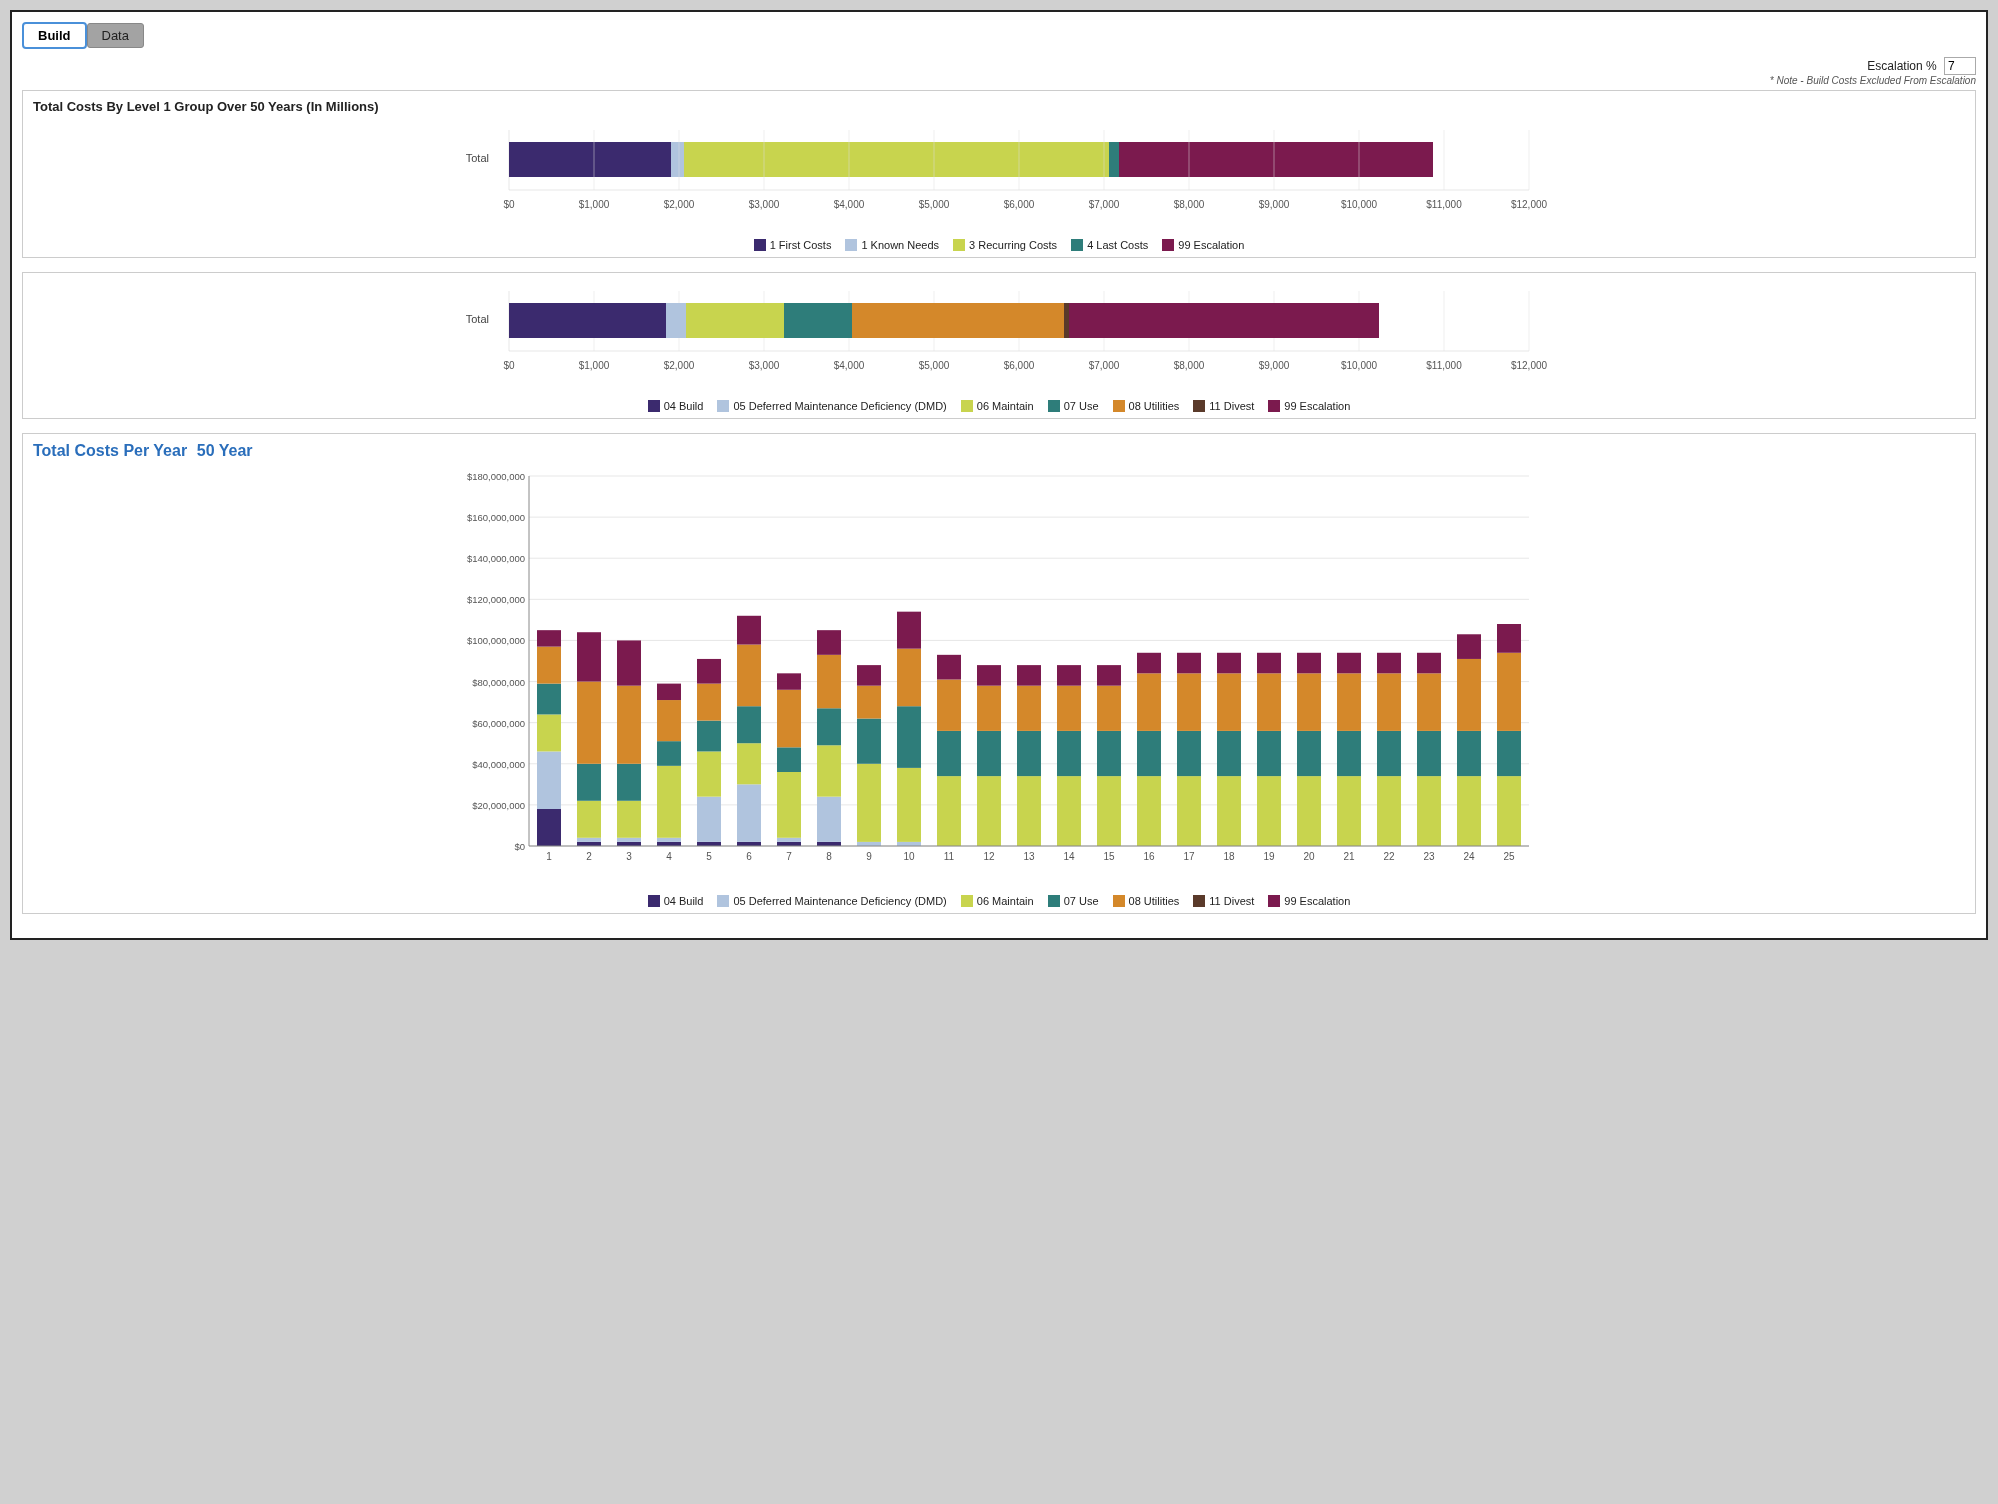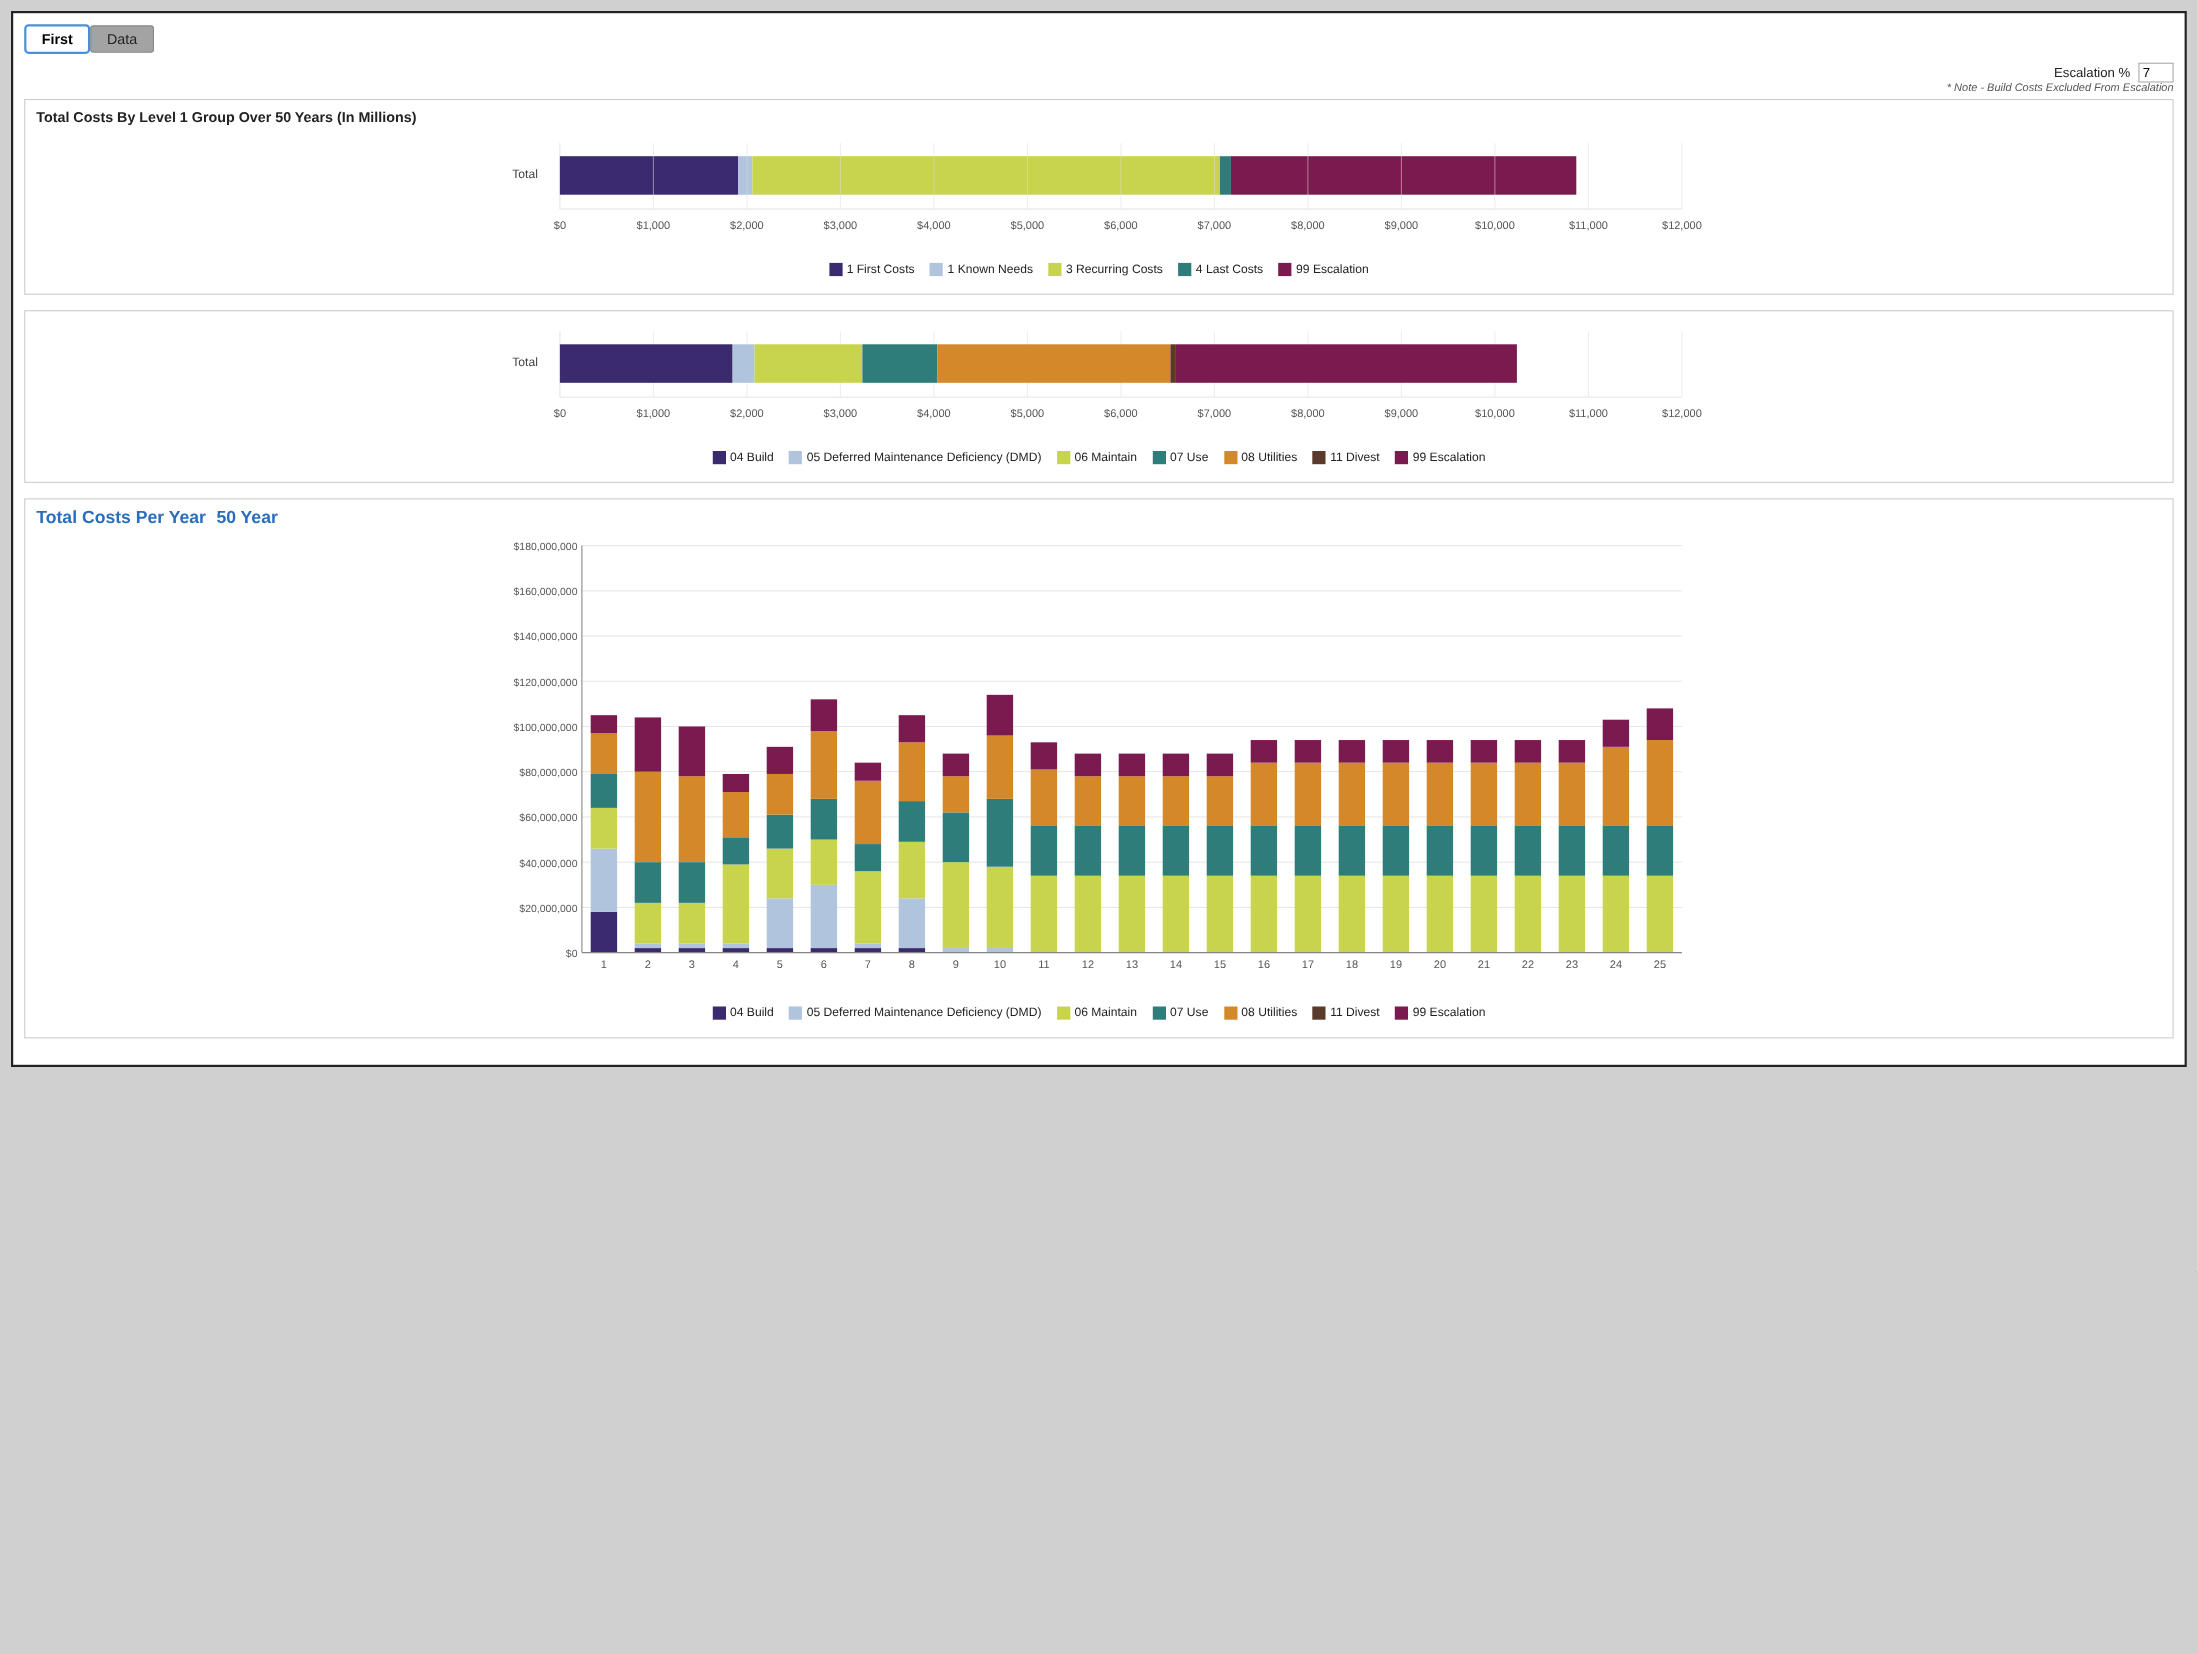--- a/index.html
+++ b/index.html
@@ -5,34 +5,34 @@
     * { box-sizing: border-box; margin: 0; padding: 0; }
     body { background: #d0d0d0; font-family: Arial, sans-serif; font-size: 12px; color: #222; }
     .outer { background: #fff; border: 2px solid #222; margin: 10px; padding: 10px; }
     .tabs { display: flex; align-items: center; margin-bottom: 8px; }
     .tab { padding: 4px 14px; border: 1.5px solid #888; background: #a3a3a3; cursor: pointer; font-size: 13px; }
     .tab.active { background: #fff; border: 2px solid #4a90d9; border-radius: 4px; color: #000; font-weight: bold; }
     .tab:not(.active) { border-radius: 3px; }
     .escalation-row { text-align: right; font-size: 12px; margin-bottom: 4px; }
     .escalation-row input { width: 32px; border: 1px solid #aaa; padding: 1px 3px; font-size: 12px; }
     .note { font-size: 10px; color: #555; font-style: italic; }
-    .chart-section { border: 1px solid #ccc; margin-bottom: 14px; padding: 8px 10px 16px 10px; }
+    .chart-section { border: 1px solid #ccc; margin-bottom: 14px; padding: 8px 10px 6px 10px; }
     .chart-title { font-size: 13px; font-weight: bold; margin-bottom: 6px; }
     .chart-title span { color: #2a6ebb; font-weight: bold; font-size: 16px; cursor: pointer; }
     .legend { display: flex; flex-wrap: wrap; gap: 16px 14px; margin-top: 6px; font-size: 11px; align-items: center; justify-content: center; }
     .legend-item { display: flex; align-items: center; gap: 4px; }
     .legend-box { width: 12px; height: 12px; display: inline-block; }
   </style>
 </head>
 <body>
 
 <div class="outer">
 
   <div class="tabs">
-    <div class="tab active">First</div>
+    <div class="tab active">Build</div>
     <div class="tab">Data</div>
   </div>
 
   <div class="escalation-row">
     <span>Escalation %</span>
     <input type="text" value="7" style="width: 32px; margin-left: 4px;">
     <div class="note">* Note - Build Costs Excluded From Escalation</div>
   </div>
 
   <div class="chart-section">

